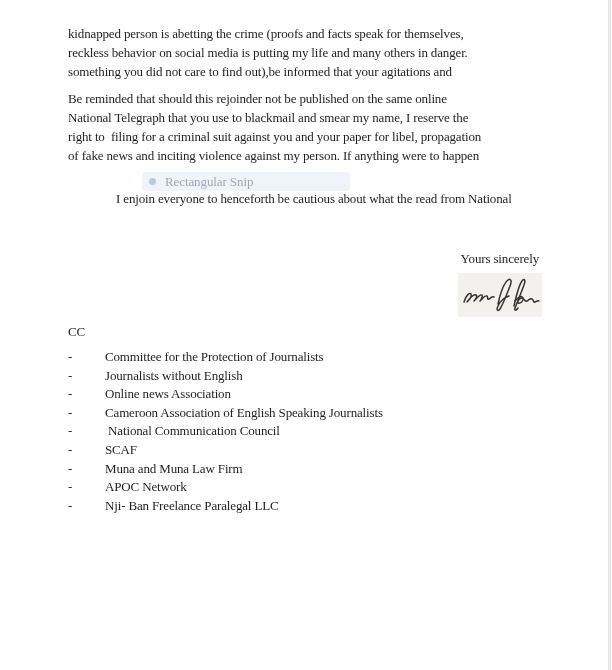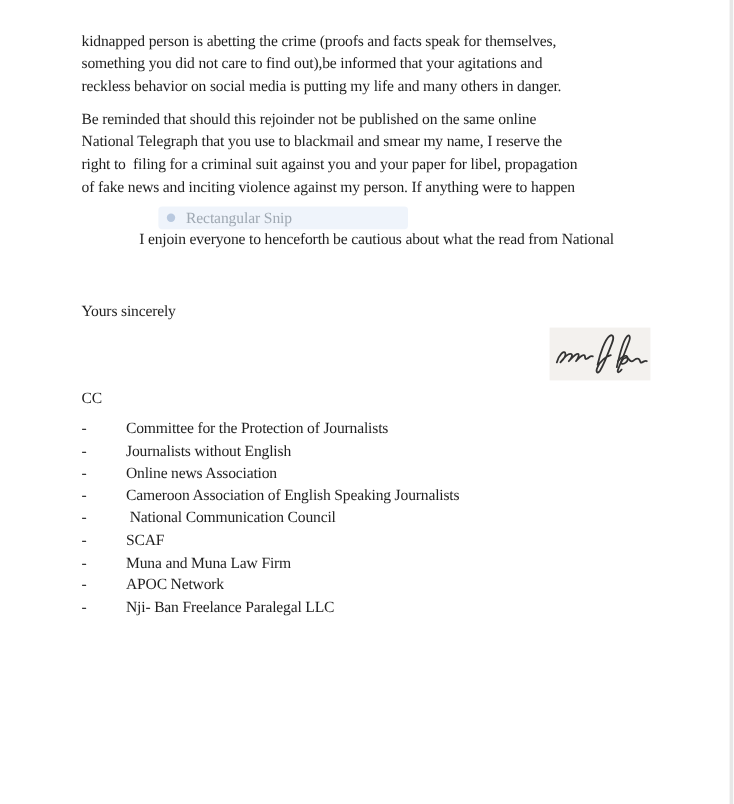--- a/index.html
+++ b/index.html
@@ -22,35 +22,35 @@
   }
   .line { white-space: pre; }
   #p1 { top: 24px; }
   #p2 { top: 89px; }
   #p3 { top: 189px; margin-left: 48px; }
   .closing {
     position: absolute;
     top: 251px;
     left: 68px;
     width: 471px;
-    text-align: left;
+    text-align: right;
     font-size: 13px;
     letter-spacing: -0.15px;
   }
   .sig-box {
     position: absolute;
     left: 458px;
     top: 273px;
     width: 84px;
     height: 44px;
     background: #f3f1ee;
   }
   .ghost {
     position: absolute;
-    left: 132px;
+    left: 142px;
     top: 172px;
     width: 208px;
     height: 19px;
     background: rgba(219, 231, 246, 0.45);
     border-radius: 3px;
     display: flex;
     align-items: center;
     padding-left: 7px;
     box-sizing: border-box;
   }
@@ -98,22 +98,22 @@
     background: #e7e7e7;
   }
 </style>
 </head>
 <body>
 
 <div class="page">
 
   <div class="para" id="p1">
     <div class="line">kidnapped person is abetting the crime (proofs and facts speak for themselves,</div>
+    <div class="line">reckless behavior on social media is putting my life and many others in danger.</div>
     <div class="line">something you did not care to find out),be informed that your agitations and</div>
-    <div class="line">reckless behavior on social media is putting my life and many others in danger.</div>
   </div>
 
   <div class="para" id="p2">
     <div class="line">Be reminded that should this rejoinder not be published on the same online</div>
     <div class="line">National Telegraph that you use to blackmail and smear my name, I reserve the</div>
     <div class="line">right to  filing for a criminal suit against you and your paper for libel, propagation</div>
     <div class="line">of fake news and inciting violence against my person. If anything were to happen</div>
   </div>
 
   <div class="ghost">

